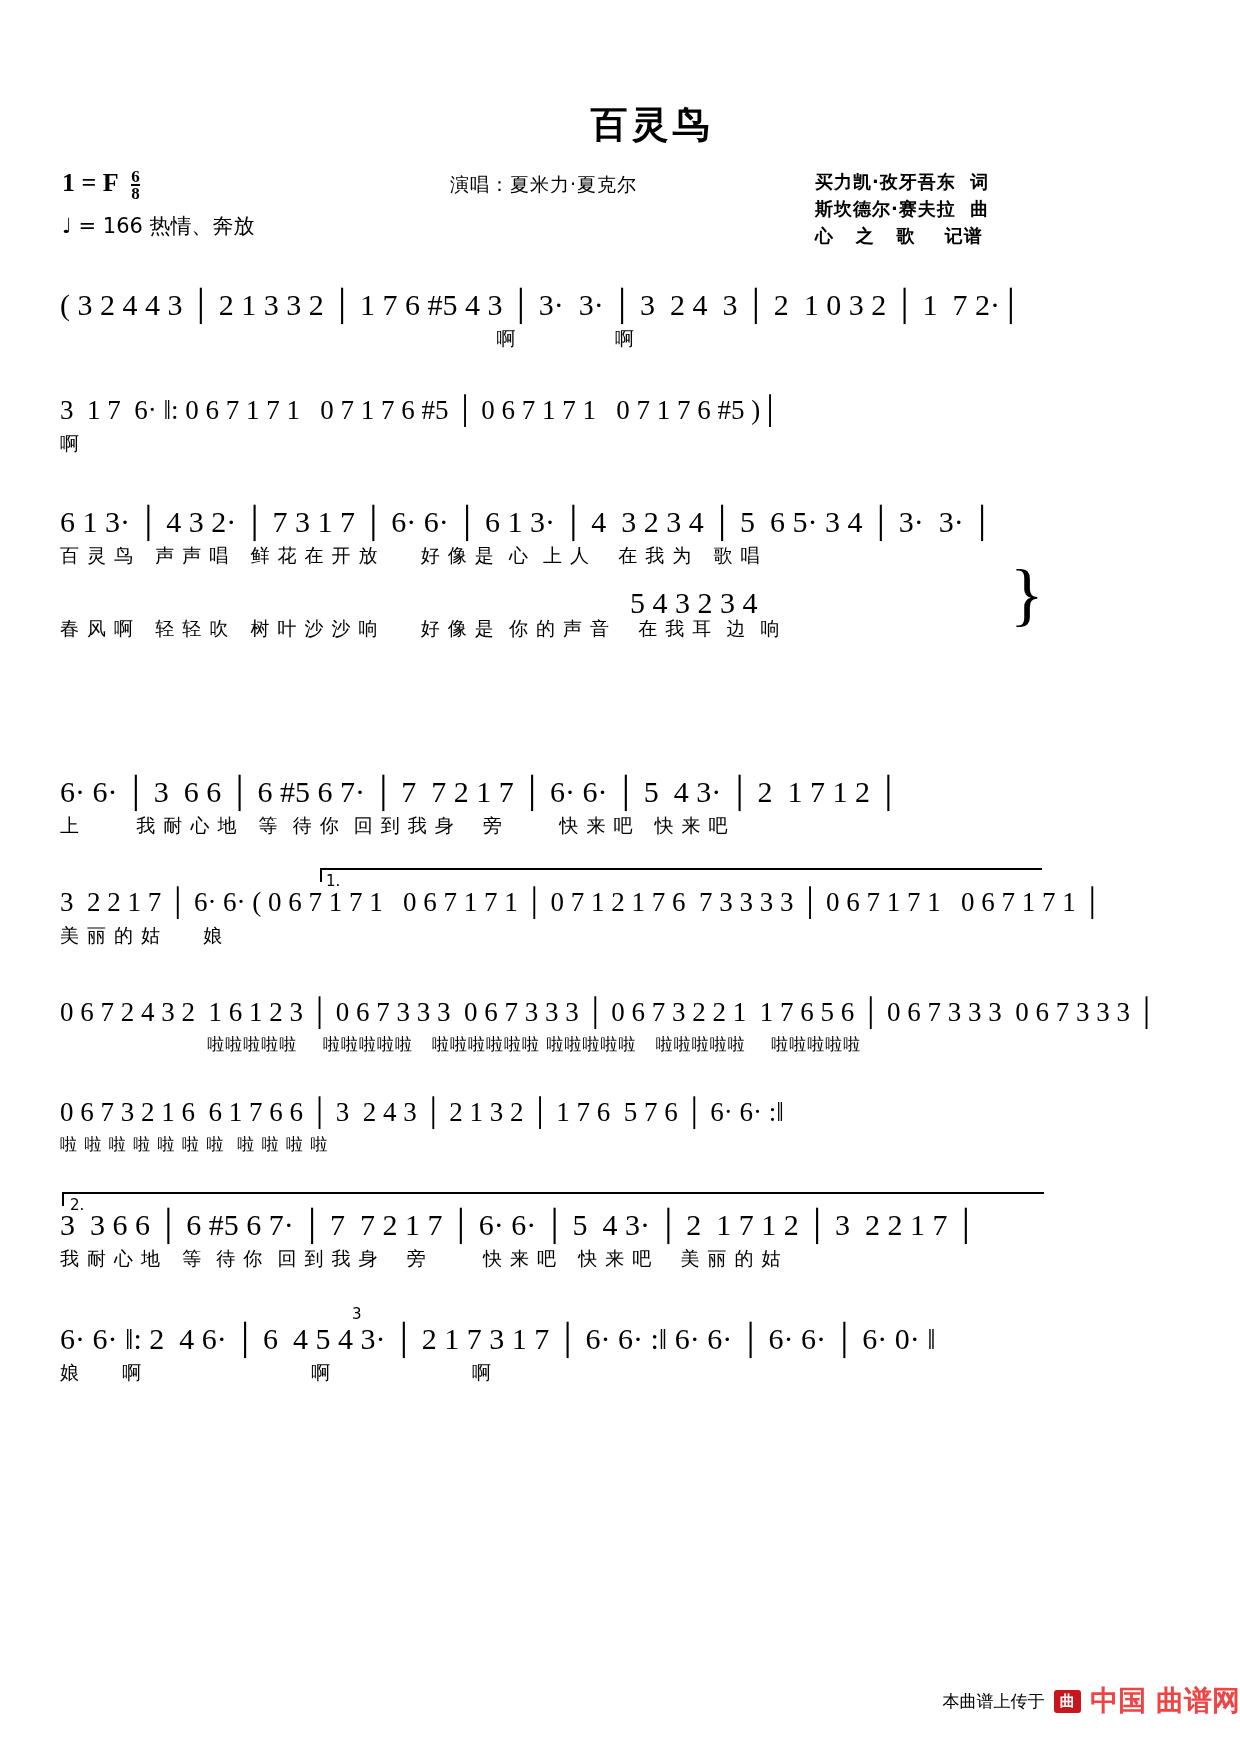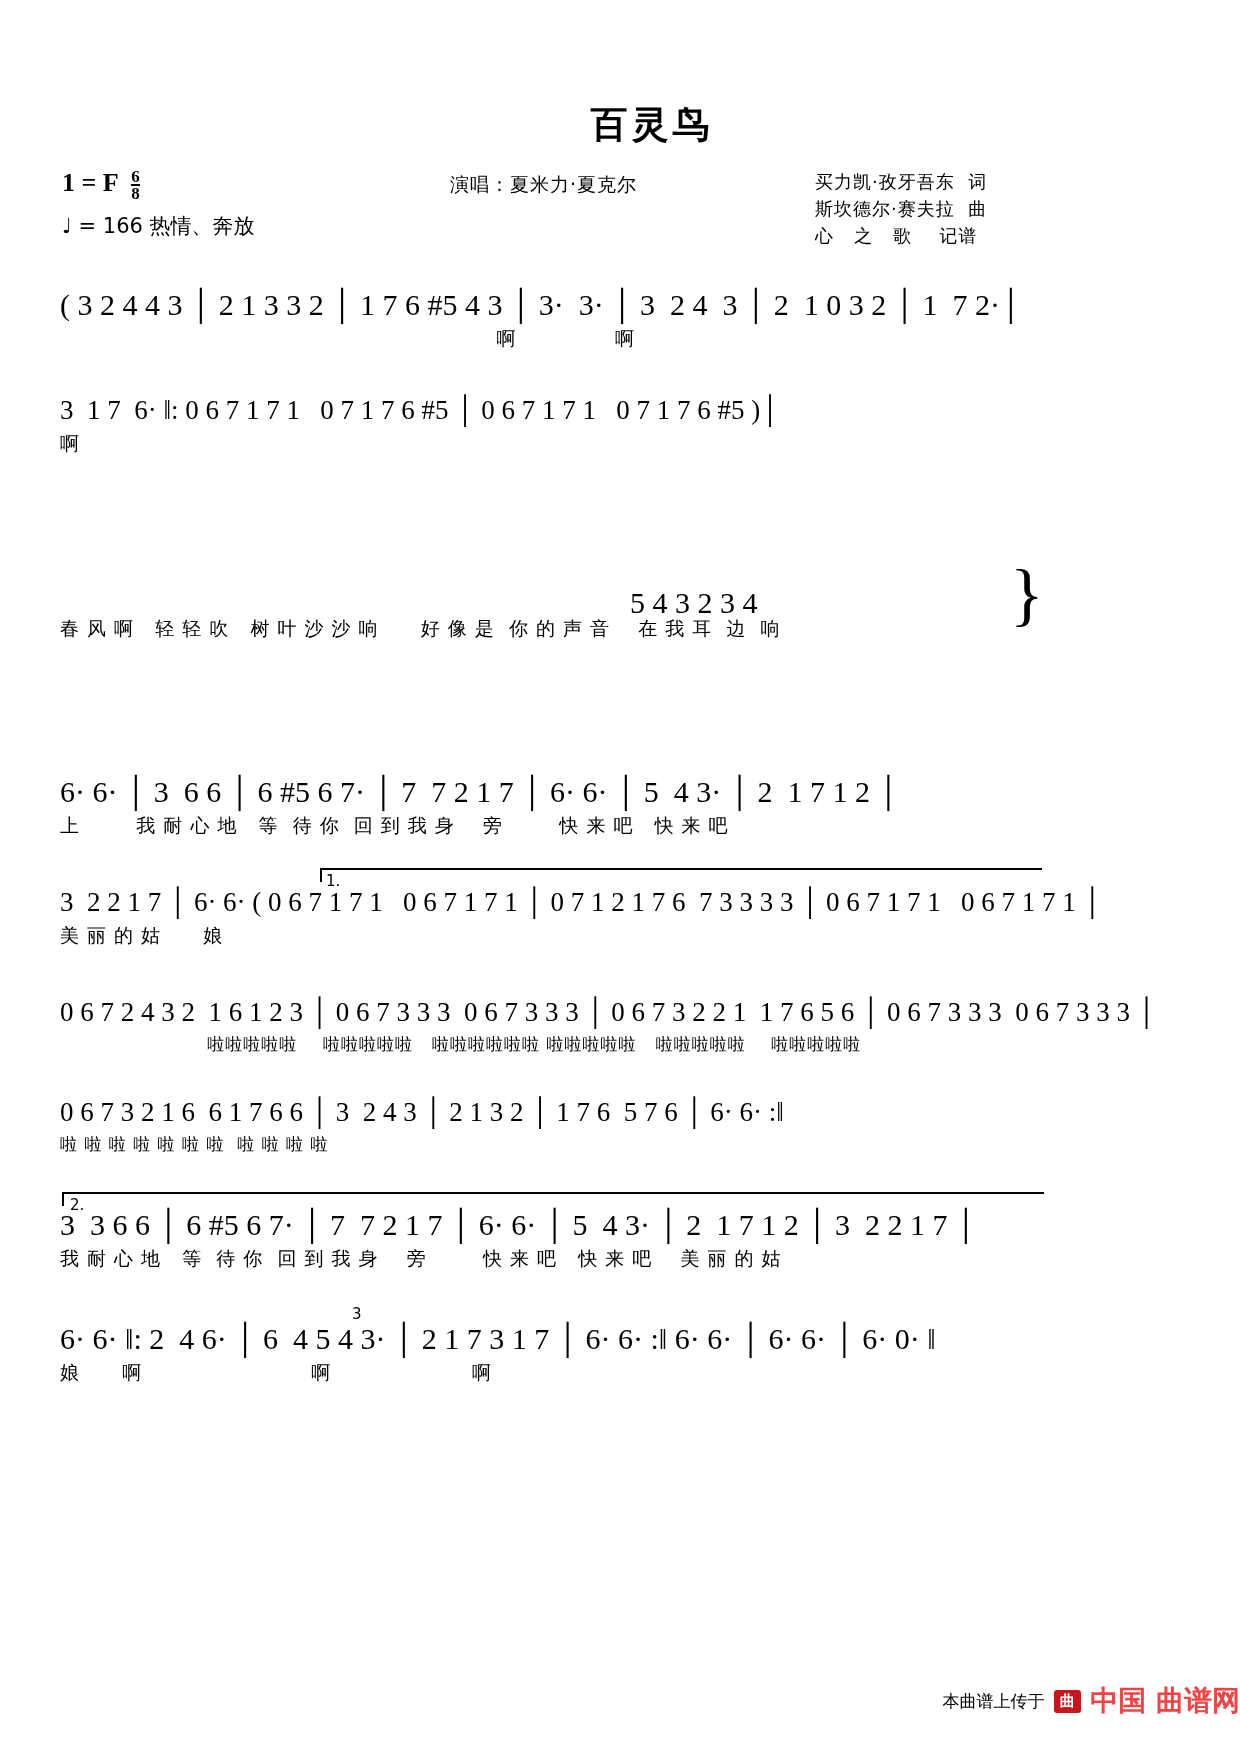--- a/index.html
+++ b/index.html
@@ -10,21 +10,21 @@
   .title{
     position:absolute;top:100px;left:0;width:1240px;text-align:center;
     font-size:37px;font-family:"DejaVu Sans",sans-serif;font-weight:bold;letter-spacing:4px;padding-left:32px;
   }
   .singer{
     position:absolute;top:172px;left:450px;font-size:19px;
     font-family:"DejaVu Sans",sans-serif;letter-spacing:1px;
   }
   .credits{
     position:absolute;top:168px;left:815px;font-size:18px;
-    font-family:"DejaVu Sans",sans-serif;line-height:27px;letter-spacing:1px;
+    font-family:"DejaVu Sans",sans-serif;line-height:27px;letter-spacing:1px;font-weight:bold;
   }
   .credits div{white-space:pre;}
 
   .keysig{position:absolute;top:168px;left:62px;font-size:26px;font-family:"Liberation Serif",serif;}
   .keysig .k{font-weight:bold;}
   .meter{display:inline-block;vertical-align:middle;margin-left:6px;font-size:17px;line-height:15px;text-align:center;font-weight:bold;}
   .tempo{position:absolute;top:212px;left:62px;font-size:21px;font-family:"DejaVu Sans",sans-serif;}
   .tempo .note{font-family:"DejaVu Sans",sans-serif;font-size:21px;}
 
   
@@ -86,20 +86,24 @@
   <div class="row" style="top:288px;">
     <div class="notes">( 3 2 4 4 3 │ 2 1 3 3 2 │ 1 7 6 #5 4 3 │ 3·  3· │ 3  2 4  3 │ 2  1 0 3 2 │ 1  7 2·│</div>
     <div class="lyric">                                                              啊              啊</div>
   </div>
 
   <div class="row" style="top:393px;">
     <div class="notes small">3  1 7  6· ‖: 0 6 7 1 7 1   0 7 1 7 6 #5 │ 0 6 7 1 7 1   0 7 1 7 6 #5 )│</div>
     <div class="lyric">啊</div>
   </div>
 
+  <div class="row" style="top:505px;">
+    <div class="notes">6 1 3· │ 4 3 2· │ 7 3 1 7 │ 6· 6· │ 6 1 3· │ 4  3 2 3 4 │ 5  6 5· 3 4 │ 3·  3· │</div>
+    <div class="lyric">百 灵 鸟   声 声 唱   鲜 花 在 开 放      好 像 是  心  上 人    在 我 为   歌 唱</div>
+  </div>
   <div class="row" style="top:586px;left:630px;width:300px;">
     <div class="notes">5 4 3 2 3 4</div>
   </div>
   <div class="row" style="top:612px;">
     <div class="lyric">春 风 啊   轻 轻 吹   树 叶 沙 沙 响      好 像 是  你 的 声 音    在 我 耳  边  响</div>
   </div>
   <div class="brace" style="top:555px;left:1010px;">}</div>
 
 
   <div class="row" style="top:775px;">

